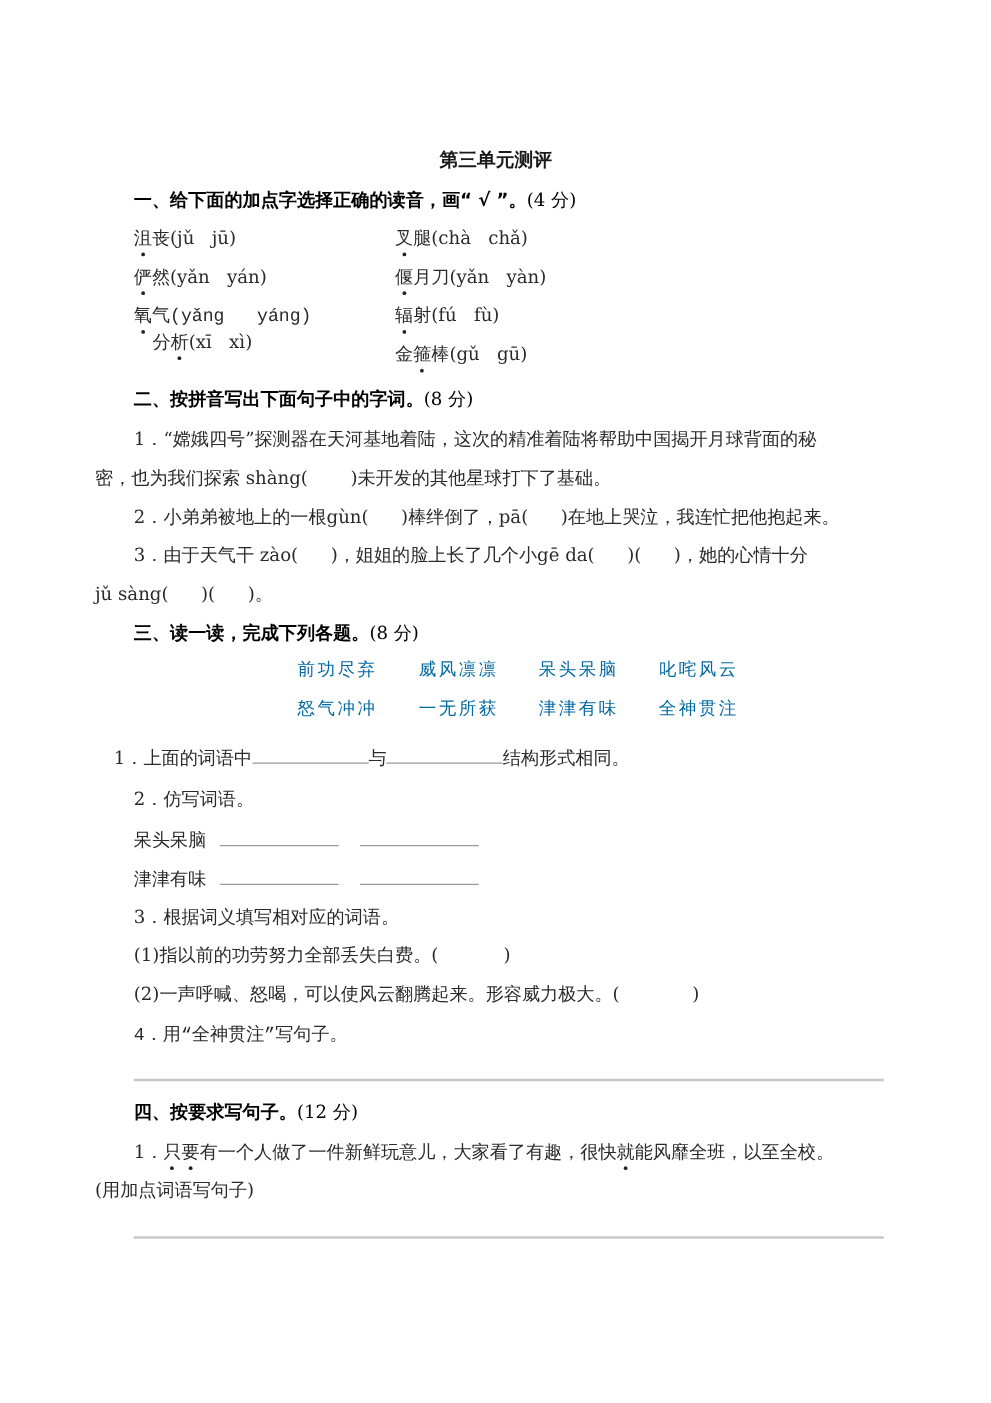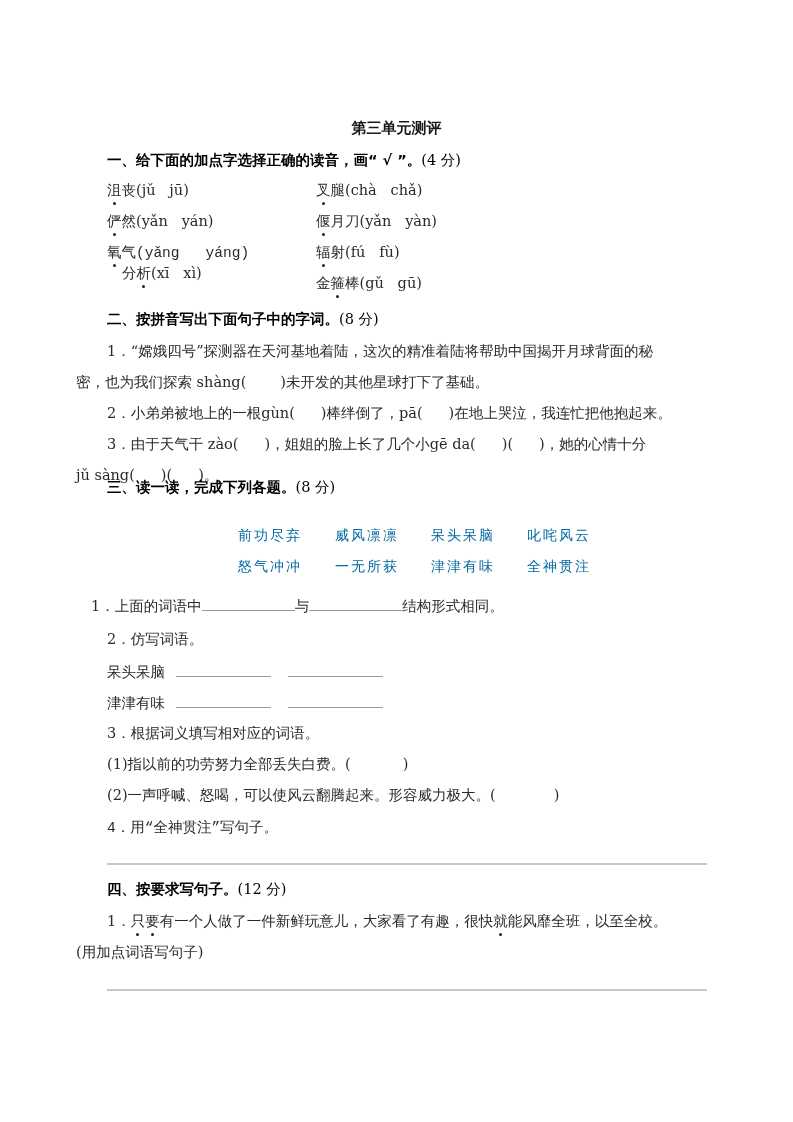--- a/index.html
+++ b/index.html
@@ -63,21 +63,21 @@
 <div class="abs txt" style="left:107px; top:404px;">
   <span>2．小弟弟被地上的一根gùn(</span><span class="paren-gap" style="width:26px"></span><span>)棒绊倒了，pā(</span><span class="paren-gap" style="width:26px"></span><span>)在地上哭泣，我连忙把他抱起来。</span>
 </div>
 <div class="abs txt" style="left:107px; top:435px;">
   <span>3．由于天气干 zào(</span><span class="paren-gap" style="width:26px"></span><span>)，姐姐的脸上长了几个小gē da(</span><span class="paren-gap" style="width:26px"></span><span>)(</span><span class="paren-gap" style="width:26px"></span><span>)，她的心情十分</span>
 </div>
 <div class="abs txt" style="left:76px; top:466px;">
   <span>jǔ sàng(</span><span class="paren-gap" style="width:26px"></span><span>)(</span><span class="paren-gap" style="width:26px"></span><span>)。</span>
 </div>
 
-<div class="abs heading" style="left:107px; top:478px;">
+<div class="abs heading" style="left:107px; top:497px;">
   <span>三、读一读，完成下列各题。</span><span class="pts">(8 分)</span>
 </div>
 <div class="abs kai" style="left:238px; top:527px;">前功尽弃</div>
 <div class="abs kai" style="left:335px; top:527px;">威风凛凛</div>
 <div class="abs kai" style="left:431px; top:527px;">呆头呆脑</div>
 <div class="abs kai" style="left:527px; top:527px;">叱咤风云</div>
 <div class="abs kai" style="left:238px; top:558px;">怒气冲冲</div>
 <div class="abs kai" style="left:335px; top:558px;">一无所获</div>
 <div class="abs kai" style="left:431px; top:558px;">津津有味</div>
 <div class="abs kai" style="left:527px; top:558px;">全神贯注</div>

